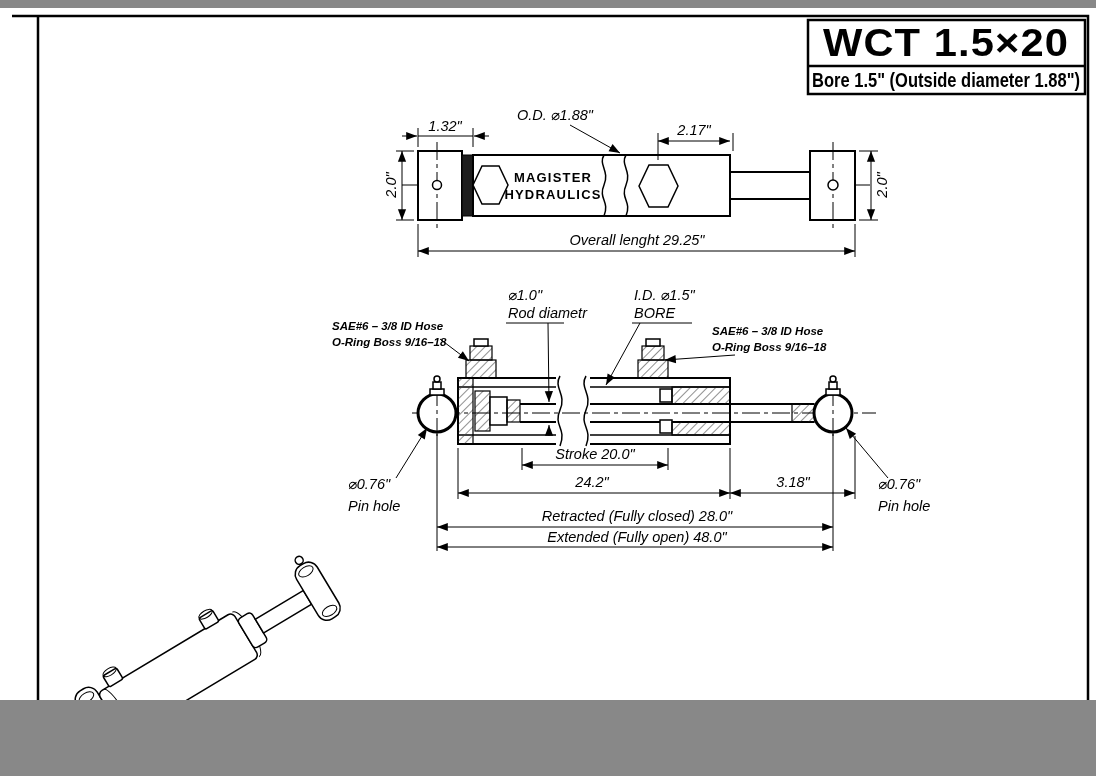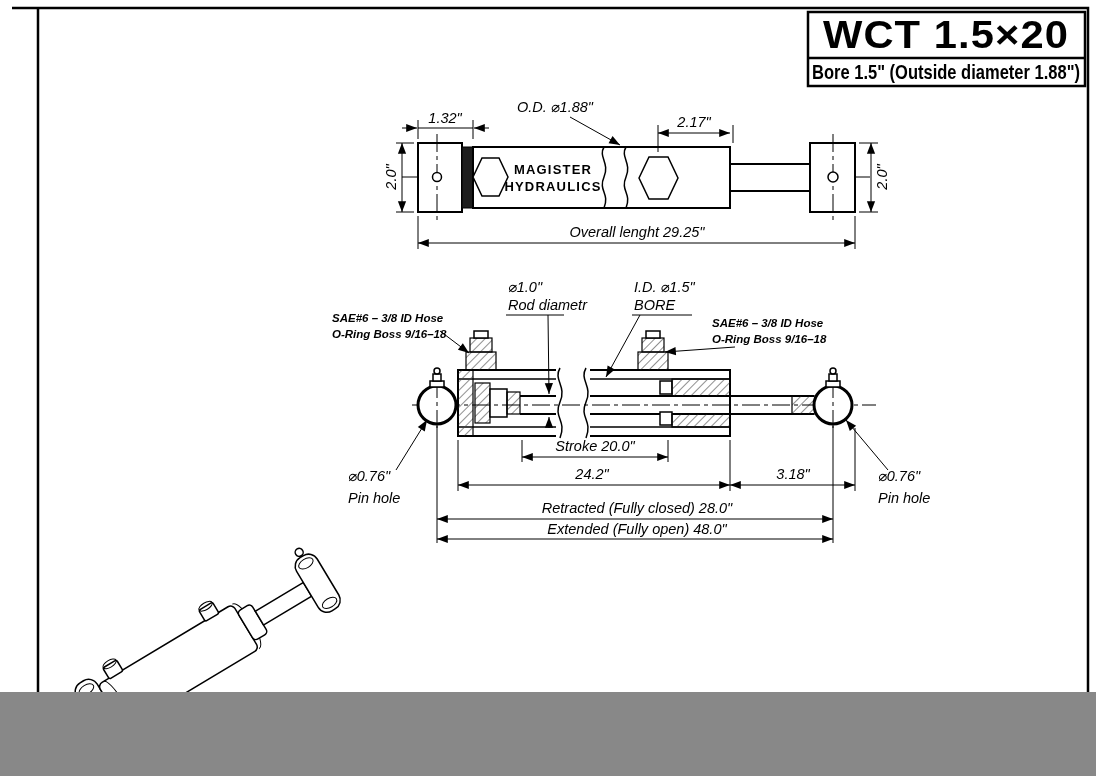--- a/index.html
+++ b/index.html
@@ -1,16 +1,16 @@
 <!DOCTYPE html>
 <html><head>
 <meta charset="utf-8">
 <style>
   html,body{margin:0;padding:0;background:#888}
-  .sheet{position:relative;width:1096px;height:692px;background:#fff;margin:0 auto;overflow:hidden;
+  .sheet{position:relative;width:1096px;height:692px;background:#fff;margin:8px auto;overflow:hidden;
          font-family:"Liberation Sans","DejaVu Sans",sans-serif}
   svg{display:block}
   .border{stroke:#000;stroke-width:2.5;fill:none}
   .borderw{stroke:#000;stroke-width:2.5;fill:#fff}
   .ln{stroke:#000;stroke-width:2;fill:none}
   .lnw{stroke:#000;stroke-width:2;fill:#fff}
   .thick{stroke:#000;stroke-width:3;fill:#fff}
   .med{stroke:#000;stroke-width:1.5;fill:none}
   .medw{stroke:#000;stroke-width:1.5;fill:#fff}
   .thin{stroke:#000;stroke-width:1;fill:none}

